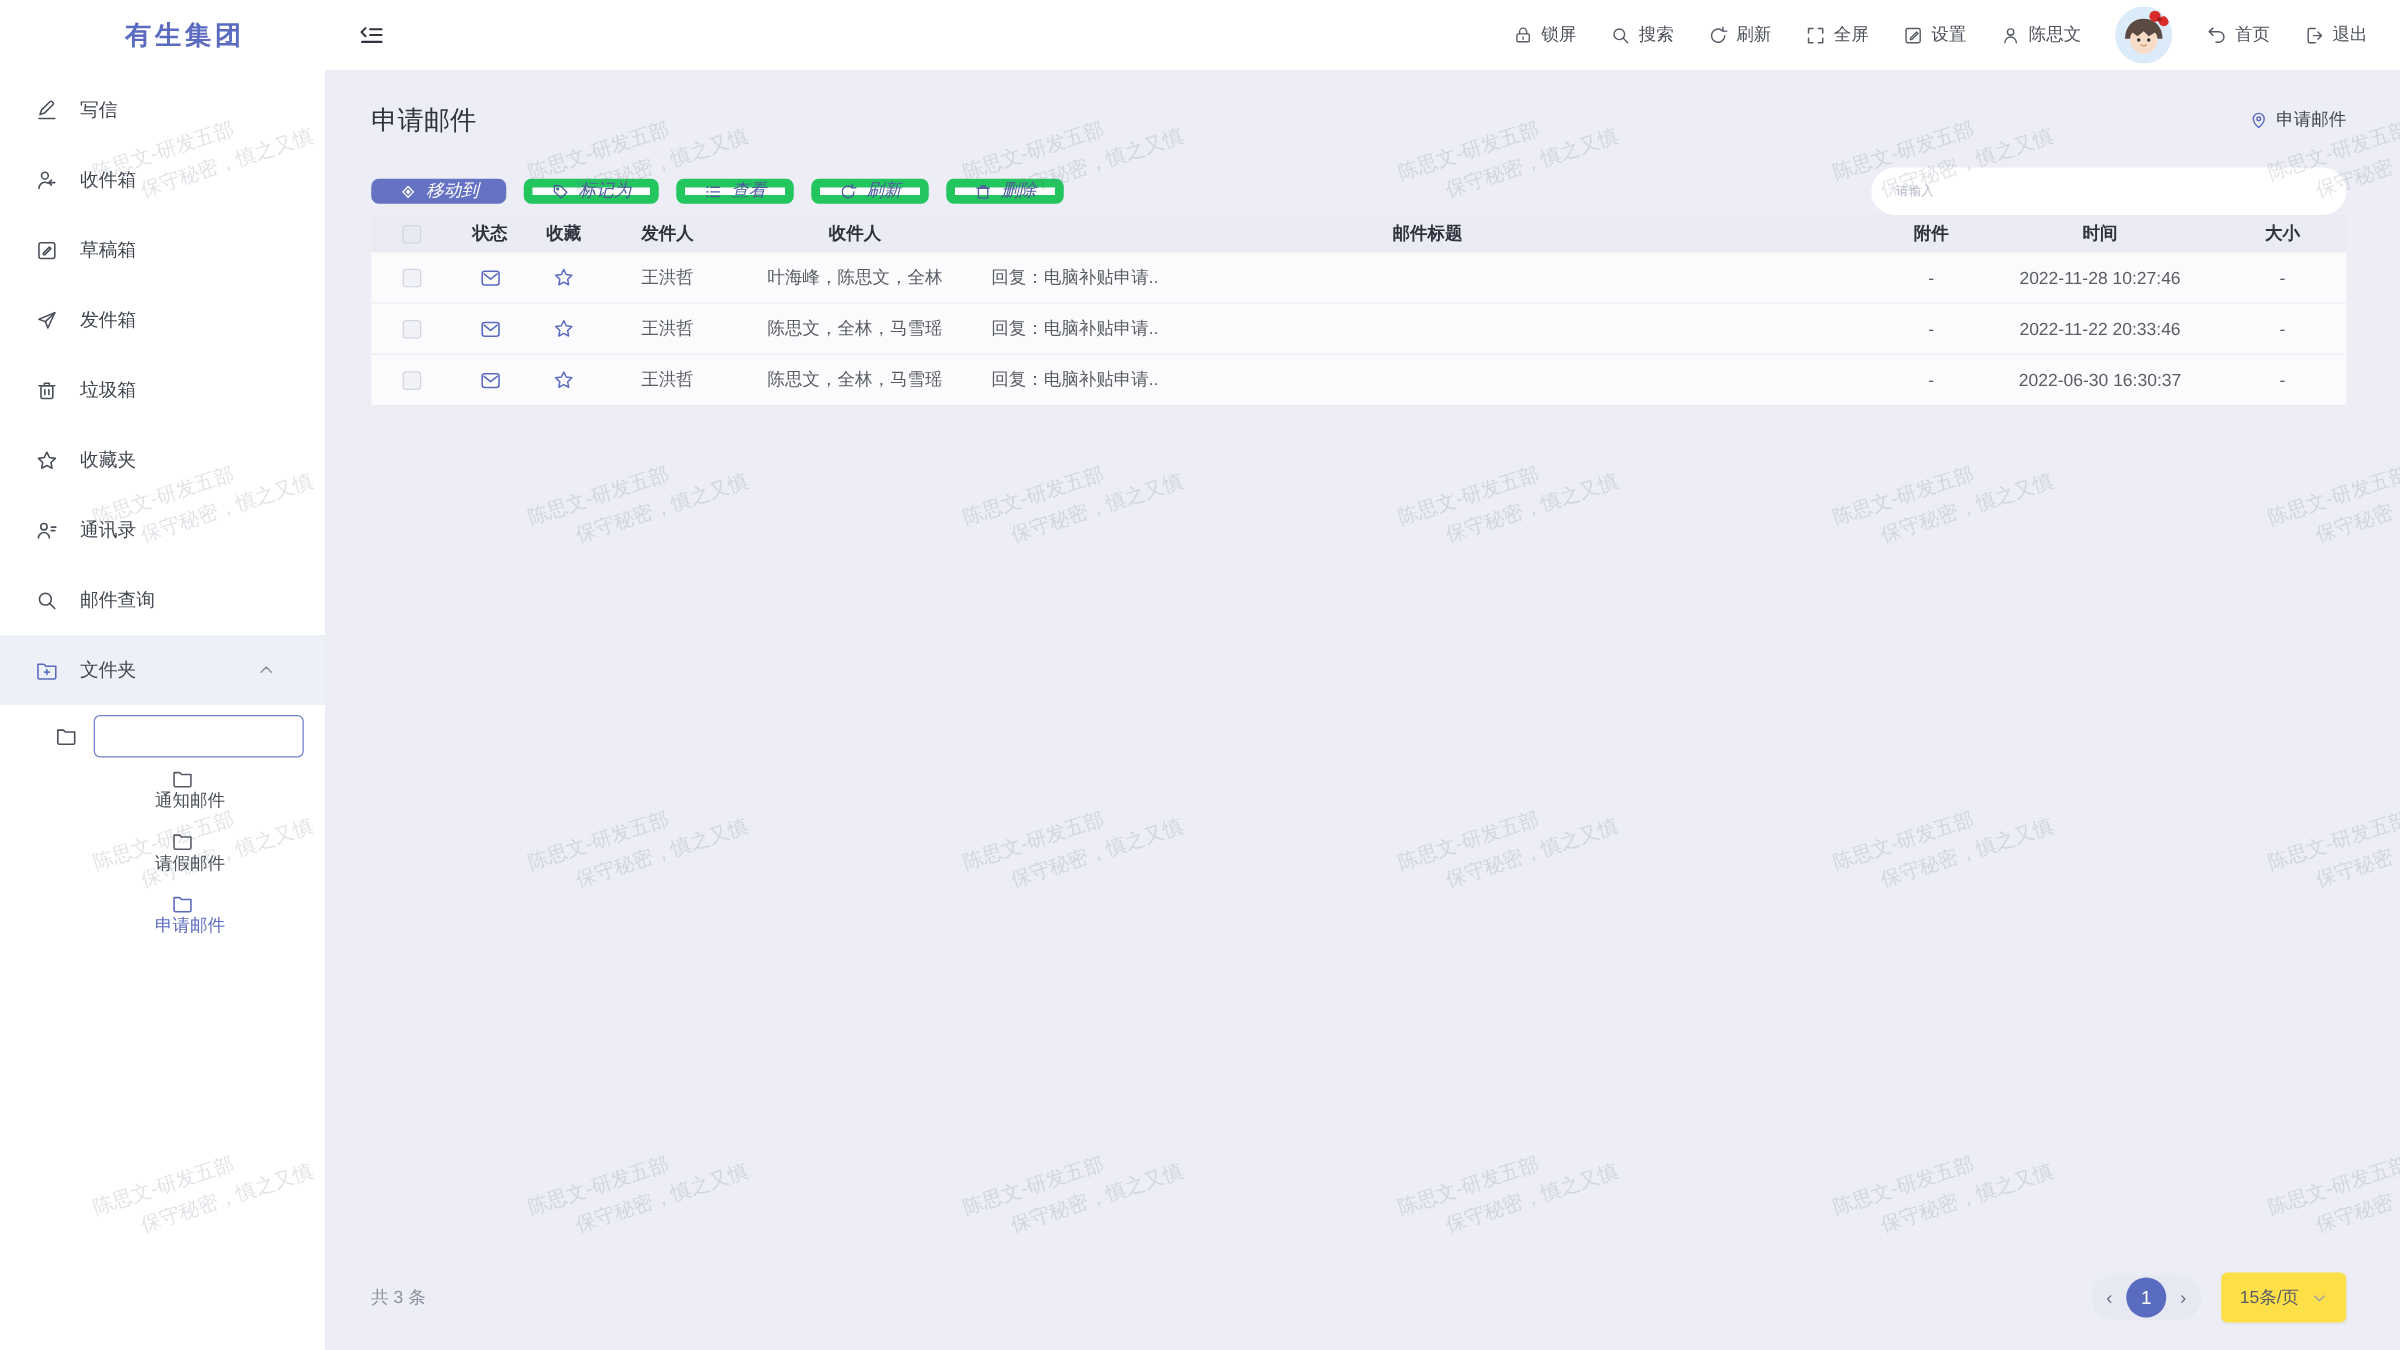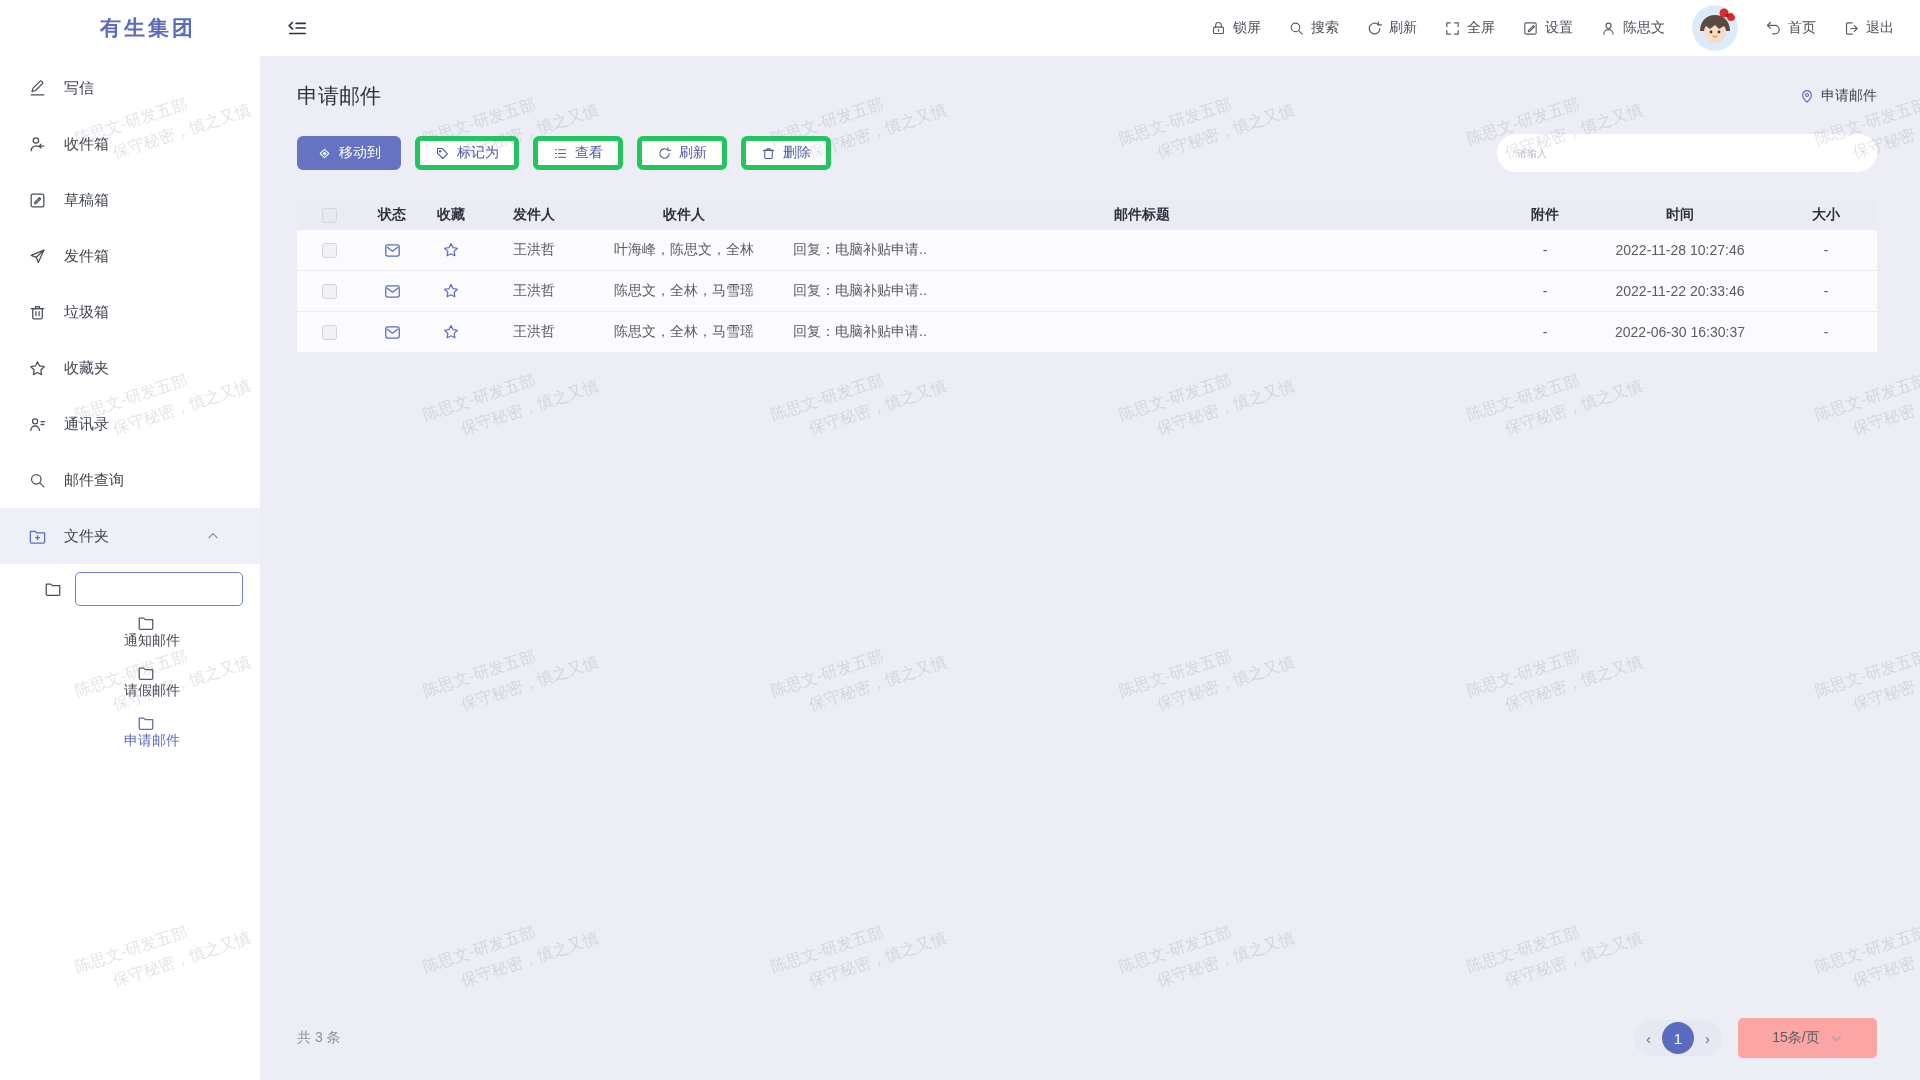--- a/index.html
+++ b/index.html
@@ -38,31 +38,31 @@
 
   
   .main { position:absolute; left:260px; right:0; top:56px; bottom:0; background:#ecedf5;
     padding:0 43px 0 37px; }
   .title-row { margin-top:26px; display:flex; align-items:center; }
   .page-title { font-size:21px; color:#2e323d; font-weight:500; }
   .crumb { margin-left:auto; display:flex; align-items:center; gap:6px; font-size:14px; color:#3f444e; }
   .crumb .ic { width:16px; height:16px; color:#5c6bc0; }
 
   .toolbar { margin-top:24px; display:flex; align-items:center; gap:14px; }
-  .btn { height:34px; display:inline-flex; align-items:center; gap:7px; padding:0 15px;
+  .btn { height:20px; display:inline-flex; align-items:center; gap:7px; padding:0 15px;
     border-radius:6px; font-size:14px; cursor:pointer; background:#fff;
-    border:5px solid #22c55e; color:#4d5a9e; }
+    border:7px solid #22c55e; color:#4d5a9e;font-style:italic; }
   .btn .ic { width:15px; height:15px; }
   .btn.primary { background:#6673c3; border-color:#6673c3; color:#fff; }
   .search-input { margin-left:auto; width:380px; height:38px; border:none; border-radius:19px;
     background:#fff; outline:none; padding:0 20px; font-size:10px; color:#3a3f4a; }
   .search-input::placeholder { color:#b6bac7; }
 
   
-  .mail-table { margin-top:28px; }
+  .mail-table { }
   .trow { display:grid; grid-template-columns:64px 62px 56px 110px 190px 1fr 80px 190px 102px;
     align-items:center; }
   .thead { height:30px; background:#ebecf3; font-size:14px; font-weight:700; color:#2e323d; }
   .tbody-row { height:41px; background:#fbfbfd; border-bottom:1px solid #ebedf3; font-size:14px;
     color:#585c65; cursor:pointer; }
   .cell { text-align:center; overflow:hidden; white-space:nowrap; }
   .cell.subject { text-align:left; padding-left:14px; }
   .checkbox { width:15px; height:15px; border:1px solid #d2d5e2; border-radius:3px;
     background:#f1f2f8; display:inline-block; vertical-align:middle; cursor:pointer; }
   .thead .checkbox { background:#e8eaf2; }
@@ -70,21 +70,21 @@
   .star-ic { width:18px; height:18px; color:#5b6ac0; vertical-align:middle; cursor:pointer; }
 
   
   .footer { position:absolute; left:297px; right:43px; bottom:22px; display:flex; align-items:center; }
   .total-text { font-size:14px; color:#8b909c; }
   .pager { margin-left:auto; display:flex; align-items:center; height:36px; background:#e7e9f2;
     border-radius:18px; padding:0 12px; gap:11px; }
   .pg-arrow { font-size:15px; color:#6b7080; cursor:pointer; line-height:1; }
   .pg-current { width:32px; height:32px; border-radius:50%; background:#5a6cbf; color:#fff;
     display:flex; align-items:center; justify-content:center; font-size:15px; cursor:pointer; }
-  .page-size { margin-left:16px; width:139px; height:40px; background:#fca5a5; border-radius:5px;
+  .page-size { margin-left:16px; width:100px; height:40px; background:#fde047; border-radius:5px;
     display:flex; align-items:center; justify-content:center; gap:10px; font-size:14px;
     color:#585c65; cursor:pointer; box-shadow:0 1px 2px rgba(60,64,90,.06); }
   .page-size .ic { width:13px; height:13px; color:#9aa0ad; }
 
   
   .wm-layer { position:absolute; inset:0; z-index:9; pointer-events:none; overflow:hidden; }
   .wm-tile { position:absolute; transform:rotate(-18deg); color:#70758a; opacity:.20;
     font-size:16px; line-height:1.55; white-space:nowrap; }
   .wm-l2 { margin-left:32px; }
 </style>

